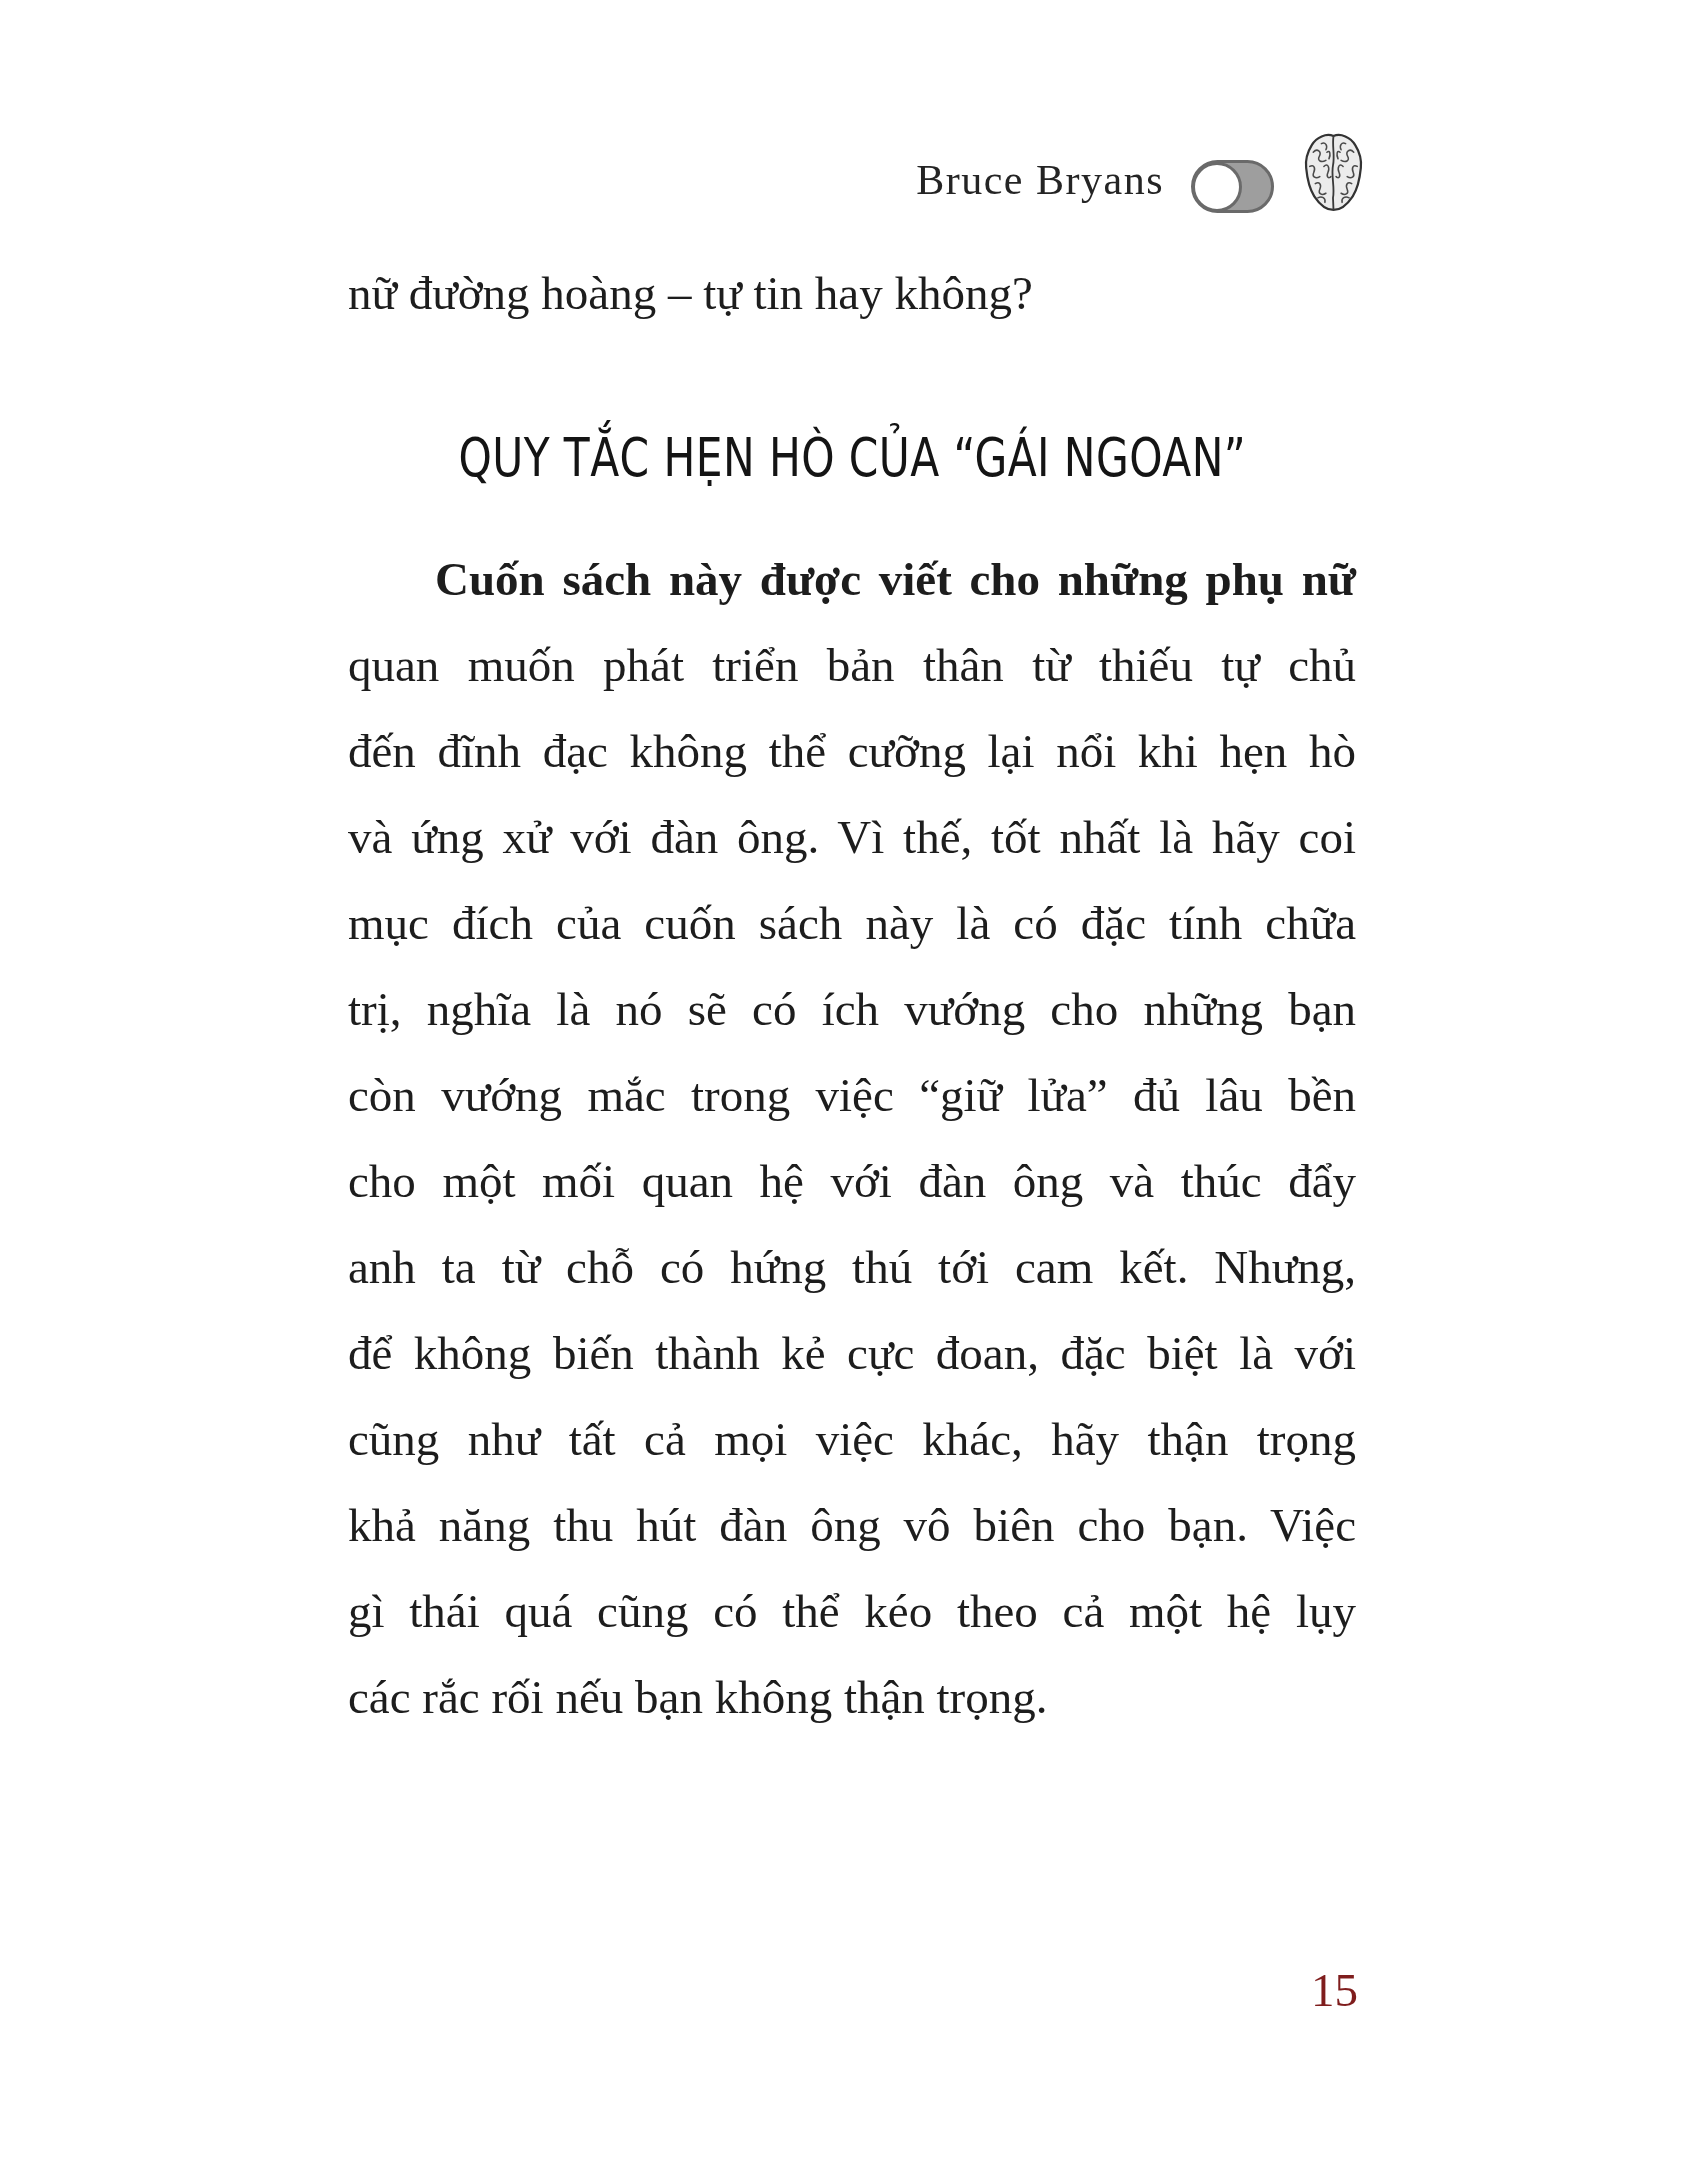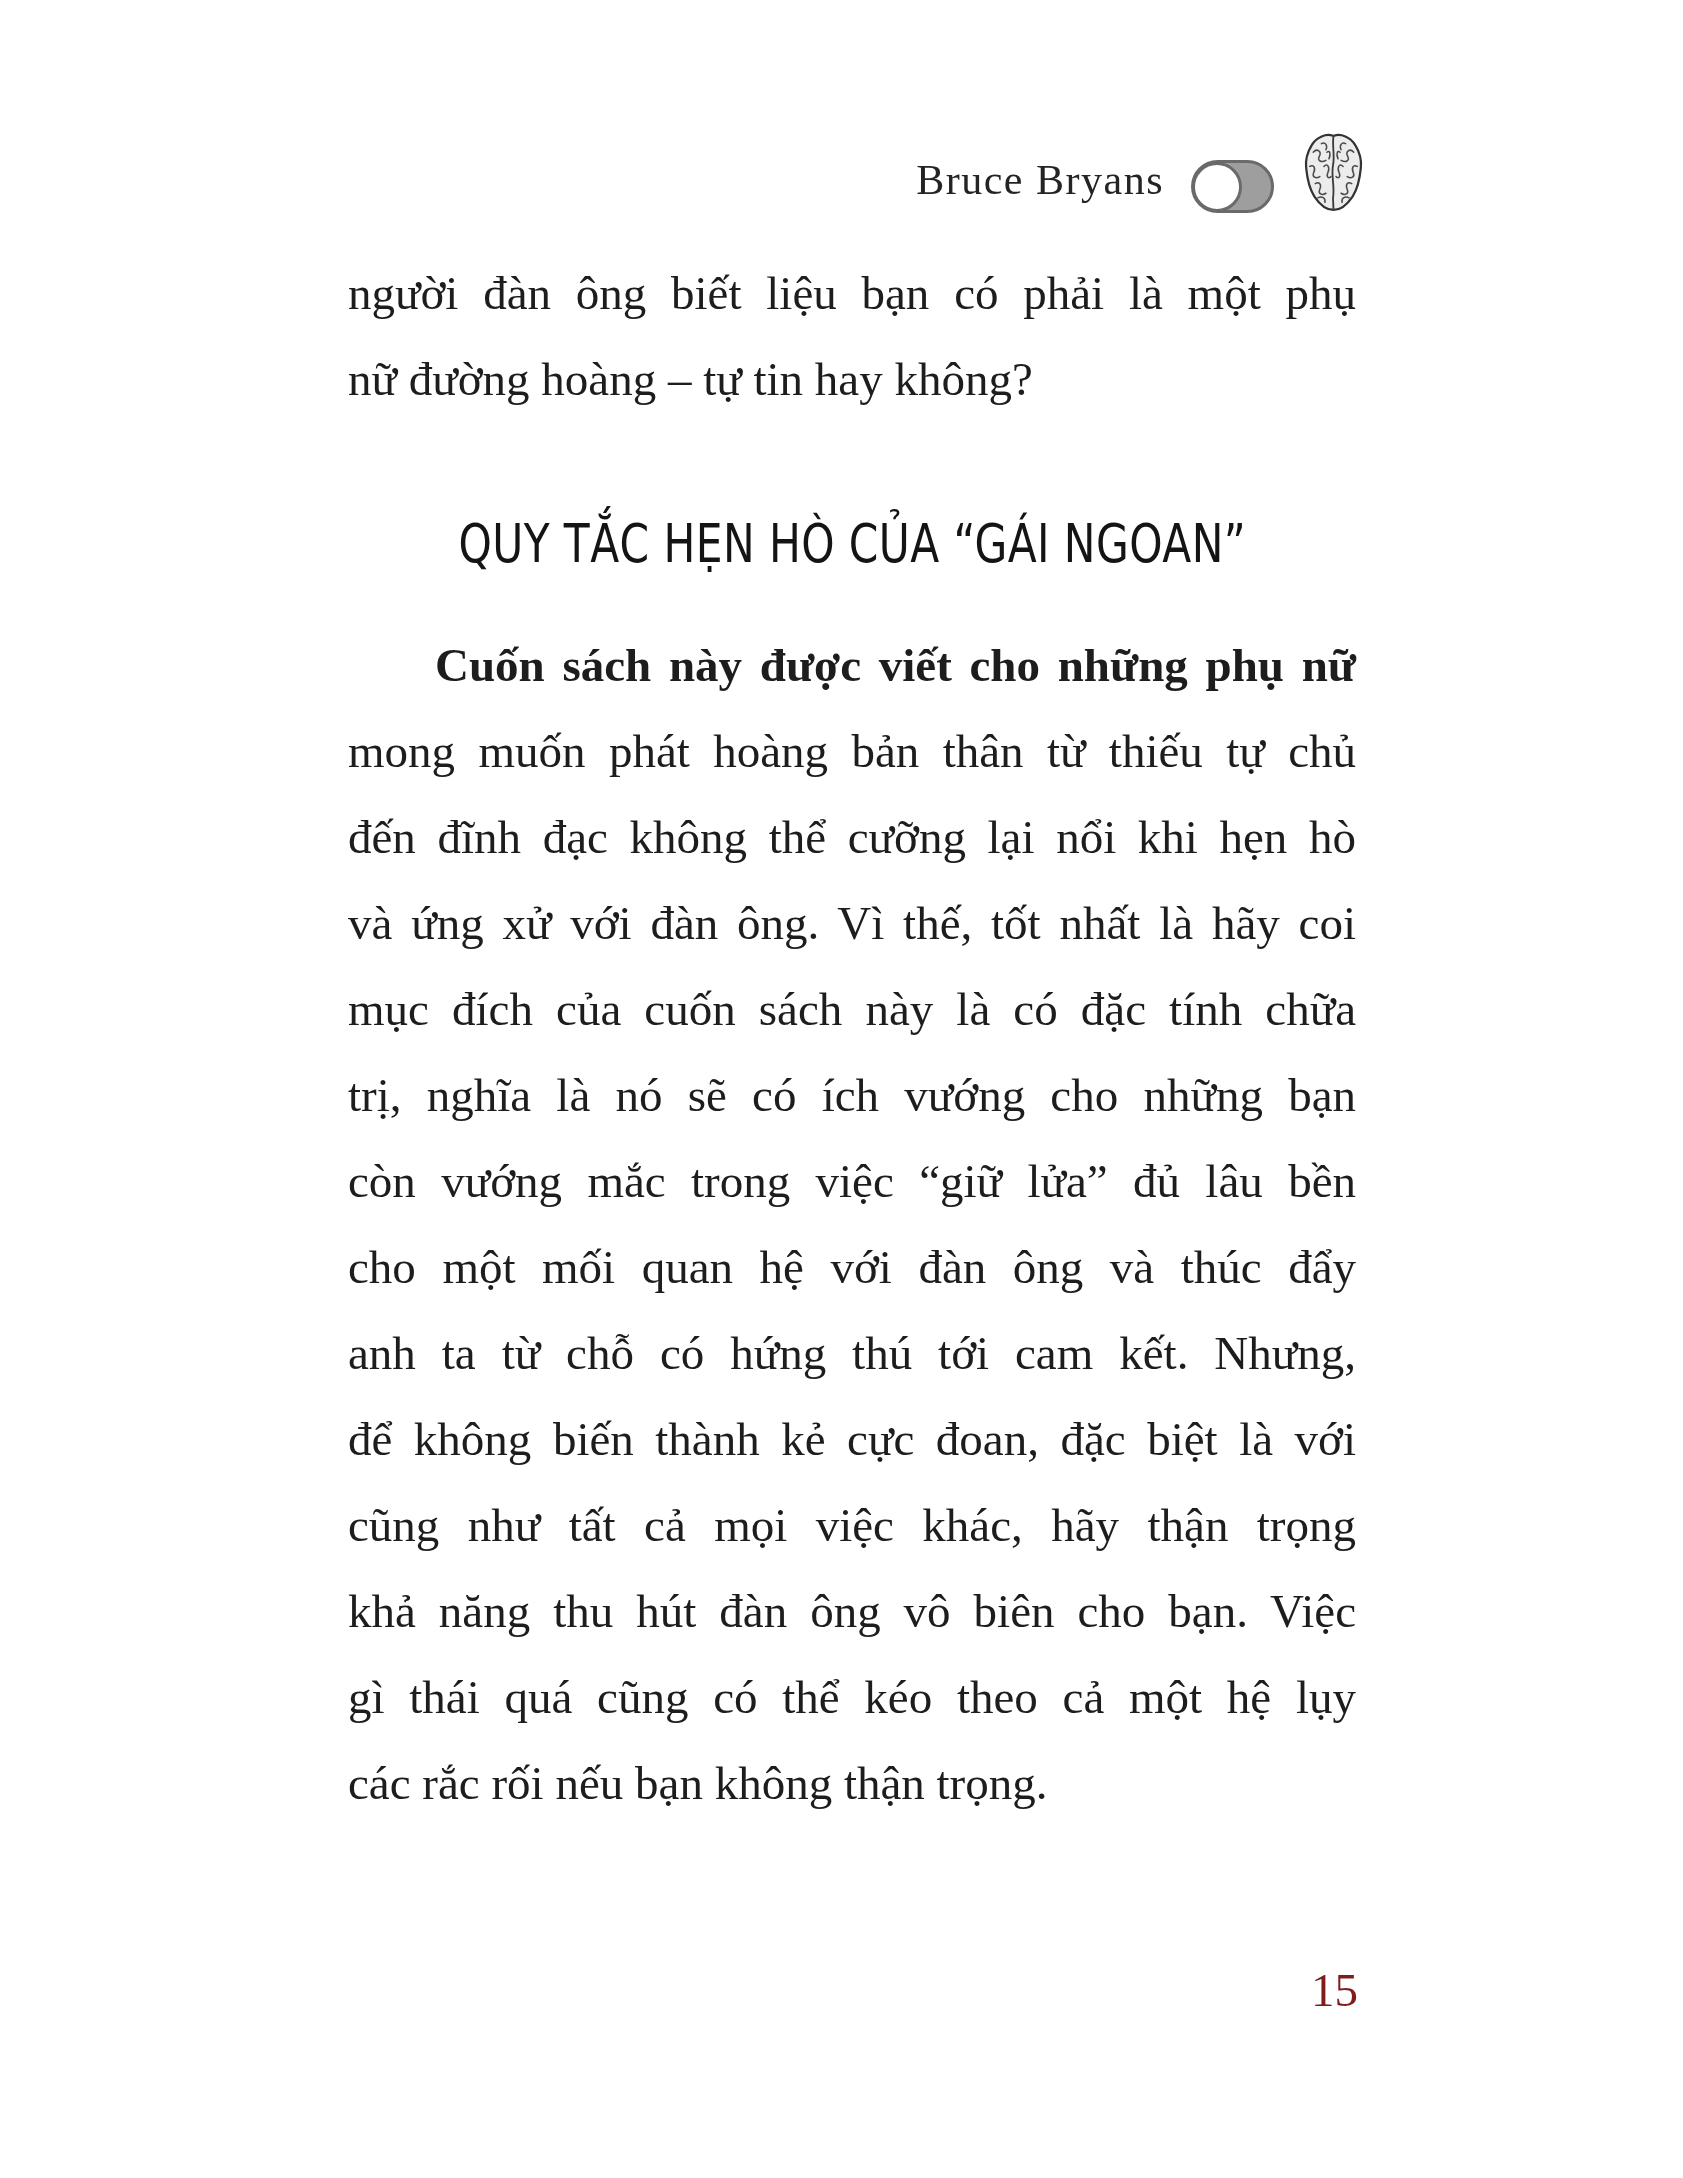--- a/index.html
+++ b/index.html
@@ -130,31 +130,30 @@
         <path d="M44 11.5 C40 9.5 37.5 13.5 39.5 17.5"></path>
         <path d="M41.5 34 C37.5 30 35.5 35.5 37.5 40 C39.5 44.5 36.5 46.5 34.5 44"></path>
         <path d="M47.5 65 C43.5 63 39.5 65 40.5 69.5"></path>
         <path d="M38.5 20 C35.5 17.5 34.5 22 36.5 26.5"></path>
       </g>
     </svg>
   </header>
 
   <main class="textblock">
     <div class="par intro-par">
-        <div class="line">người đàn ông biết liệu bạn có phải là một phụ</div>
         <div class="line">nữ đường hoàng – tự tin hay không?</div>
       </div>
 
     <h2 class="heading">
       <span class="heading-inner">QUY TẮC HẸN HÒ CỦA “GÁI NGOAN”</span>
     </h2>
 
     <div class="par body-par">
         <div class="line">Cuốn sách này được viết cho những phụ nữ</div>
-        <div class="line">mong muốn phát hoàng bản thân từ thiếu tự chủ</div>
+        <div class="line">quan muốn phát triển bản thân từ thiếu tự chủ</div>
         <div class="line">đến đĩnh đạc không thể cưỡng lại nổi khi hẹn hò</div>
         <div class="line">và ứng xử với đàn ông. Vì thế, tốt nhất là hãy coi</div>
         <div class="line">mục đích của cuốn sách này là có đặc tính chữa</div>
         <div class="line">trị, nghĩa là nó sẽ có ích vướng cho những bạn</div>
         <div class="line">còn vướng mắc trong việc “giữ lửa” đủ lâu bền</div>
         <div class="line">cho một mối quan hệ với đàn ông và thúc đẩy</div>
         <div class="line">anh ta từ chỗ có hứng thú tới cam kết. Nhưng,</div>
         <div class="line">để không biến thành kẻ cực đoan, đặc biệt là với</div>
         <div class="line">cũng như tất cả mọi việc khác, hãy thận trọng</div>
         <div class="line">khả năng thu hút đàn ông vô biên cho bạn. Việc</div>

